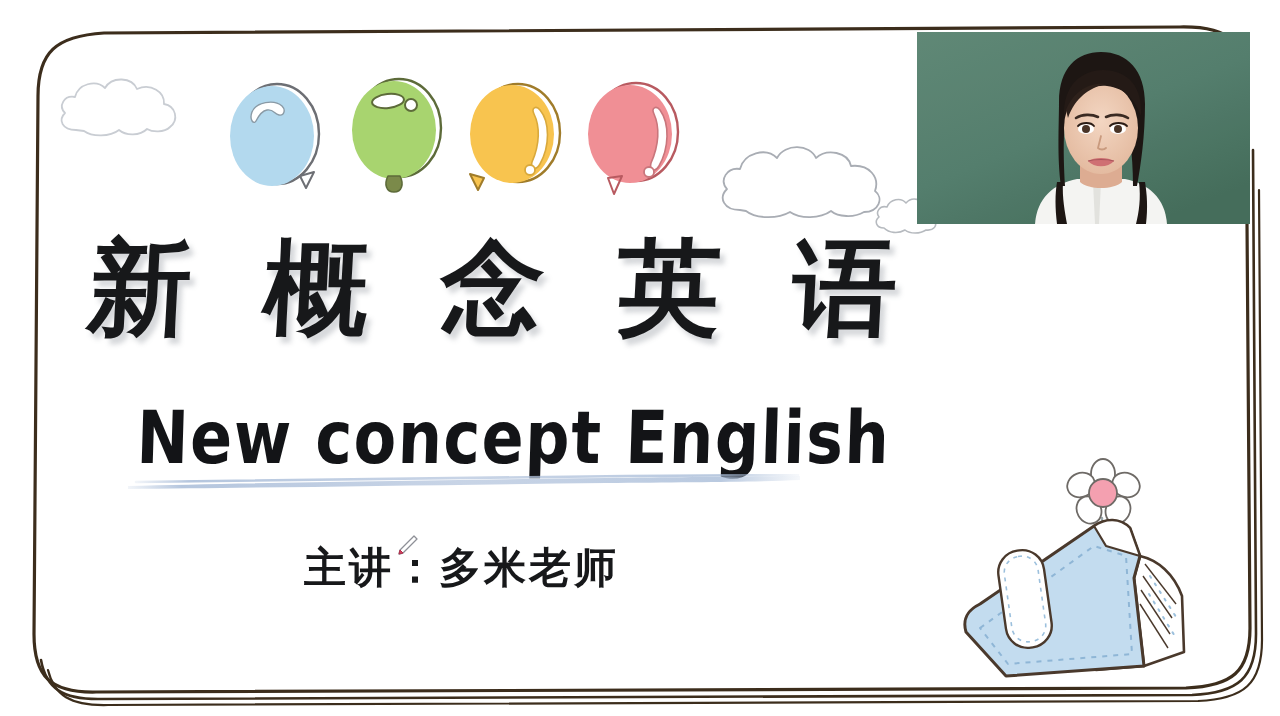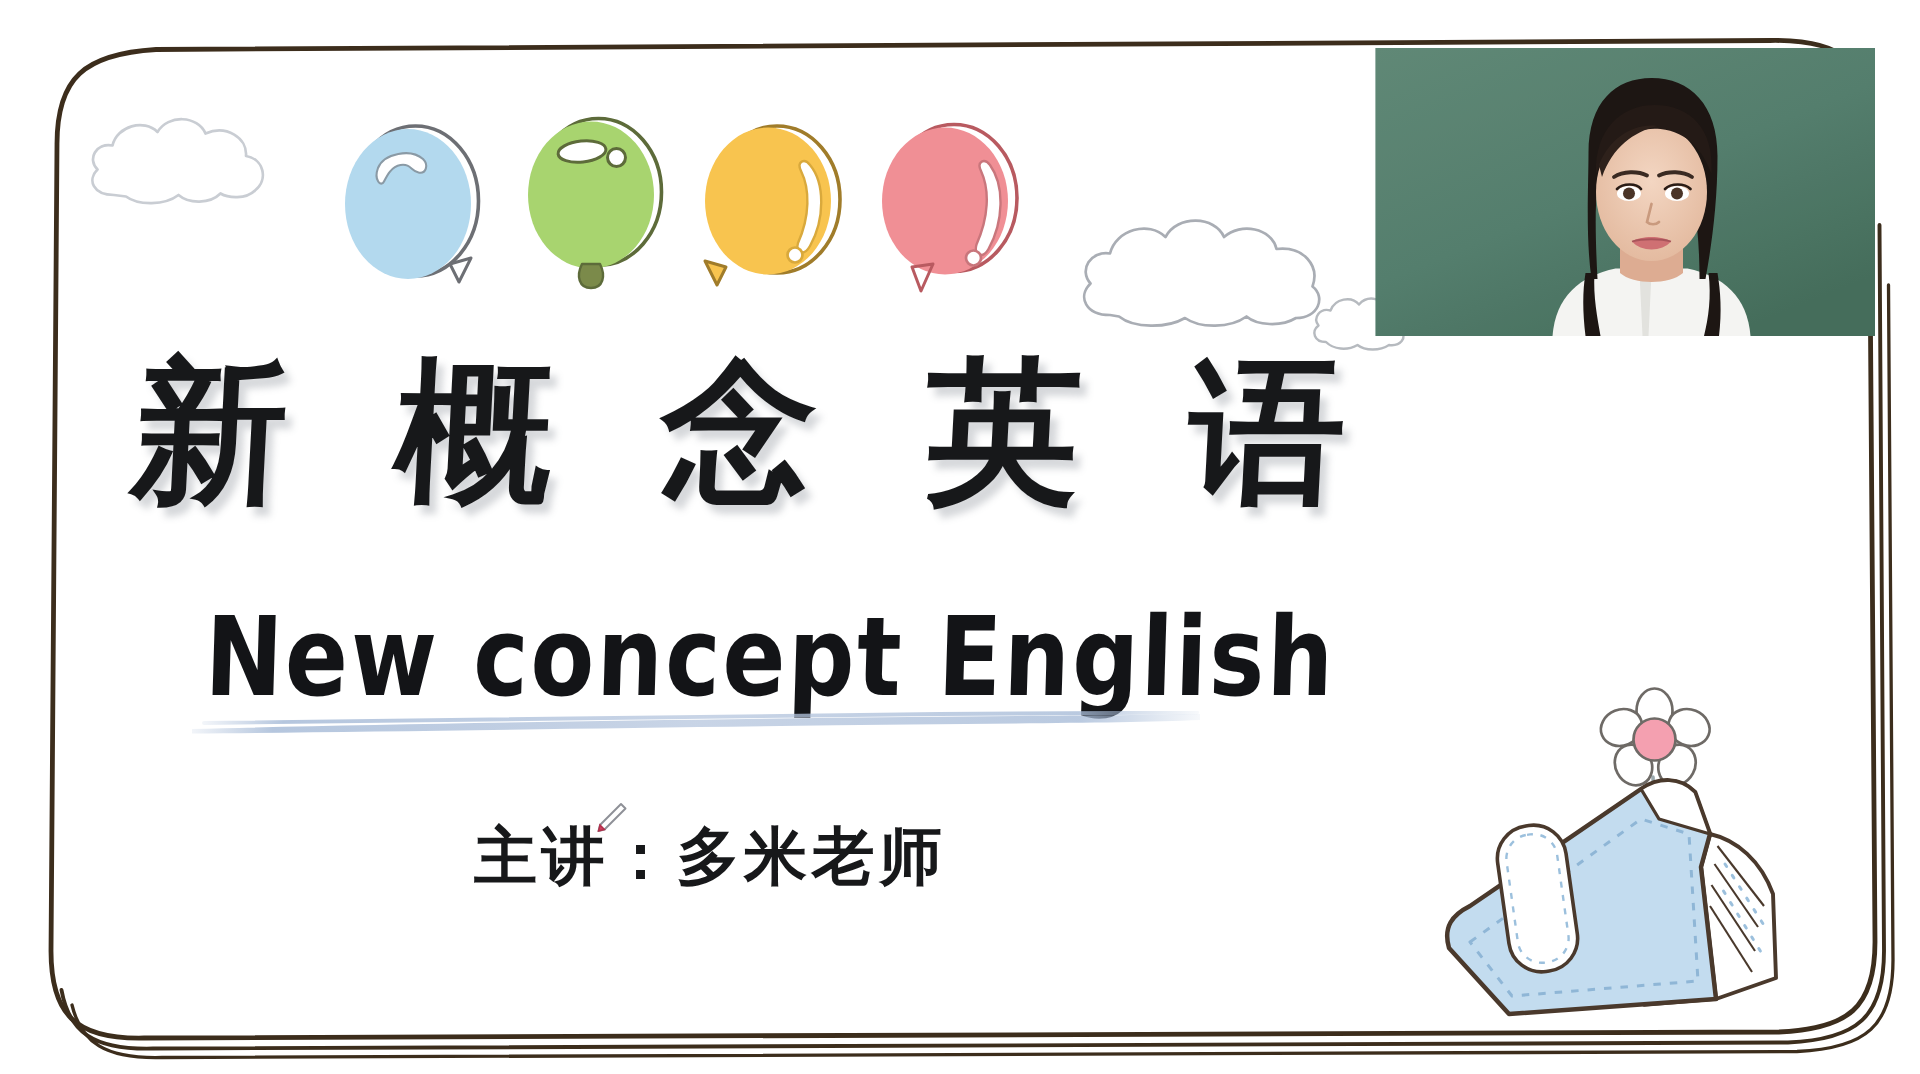--- a/index.html
+++ b/index.html
@@ -83,23 +83,23 @@
   #subtitle-underline {
     position: absolute;
     left: 6px;
     top: 78px;
     width: 676px;
     height: 16px;
   }
 
   #presenter {
     position: absolute;
-    left: 316px;
+    left: 304px;
     top: 544px;
-    font-family: Liberation Sans, sans-serif;
+    font-family: Liberation Mono, monospace;
     font-weight: 700;
     font-size: 42px;
     line-height: 54px;
     letter-spacing: 3px;
     color: #17181a;
     white-space: nowrap;
   }
   #pen-icon {
     position: absolute;
     left: 392px;

